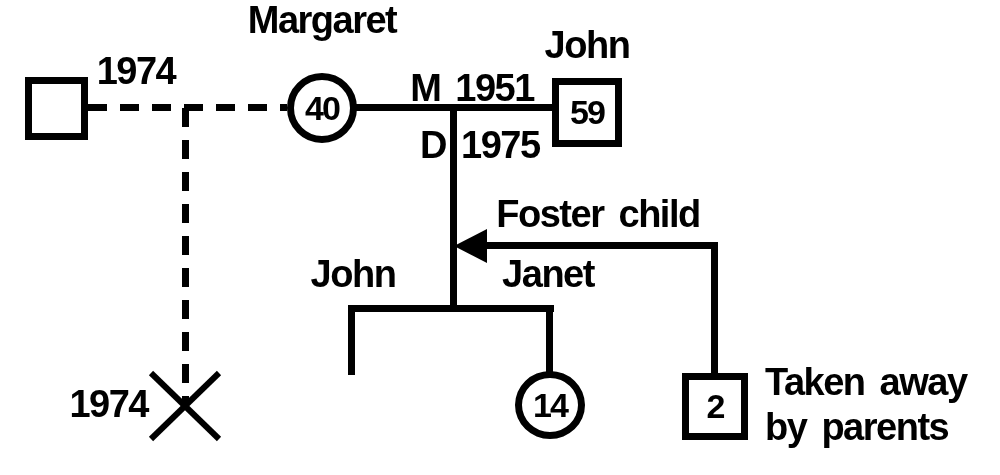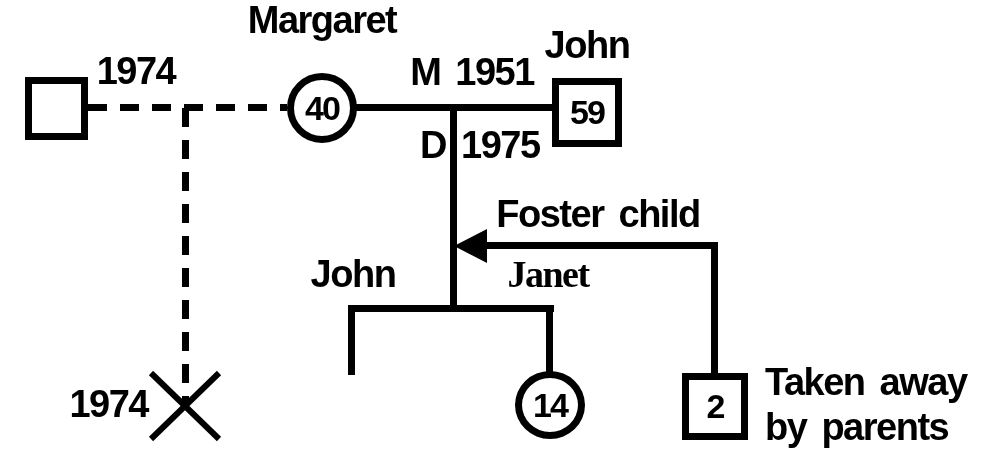--- a/index.html
+++ b/index.html
@@ -73,27 +73,27 @@
   #daughter-drop       {left:546px; top:305px; width:7px; height:68px;}
   #foster-h-line       {left:486px; top:242px; width:232px; height:7px;}
   #foster-v-line       {left:711px; top:242px; width:7px;  height:133px;}
   #foster-arrowhead    {left:454px; top:229px;}
 
   #x-mark{position:absolute;left:147px;top:369px;z-index:2;}
 
   #affair-year-top   {left:90px;  top:52px;  width:92px;}
   #affair-year-bottom{left:48px;  top:385px; width:100px;}
   #mother-name       {left:230px; top:1px;  width:184px;}
-  #marriage-label    {left:382px; top:53px;  width:180px;}
+  #marriage-label    {left:382px; top:69px;  width:180px;}
   #father-name       {left:527px; top:26px;  width:120px;}
   #divorce-d         {left:366px; top:126px; width:80px;}
   #divorce-year      {left:461px; top:126px; width:120px;}
   #foster-label      {left:488px; top:195px; width:220px;}
   #son-name          {left:293px; top:255px; width:120px;}
-  #daughter-name     {left:488px; top:255px; width:120px;font-family:Liberation Serif, serif;}
+  #daughter-name     {left:488px; top:255px; width:120px;}
   #foster-note       {left:765px; top:360px; line-height:45px;}
 </style>
 </head>
 <body>
 
 <div class="canvas">
 
   <div class="dash-h" id="affair-dash-line"></div>
   <div class="dash-v" id="affair-descent-dash"></div>
   <div class="line" id="marriage-line" style="height:7px;"></div>

